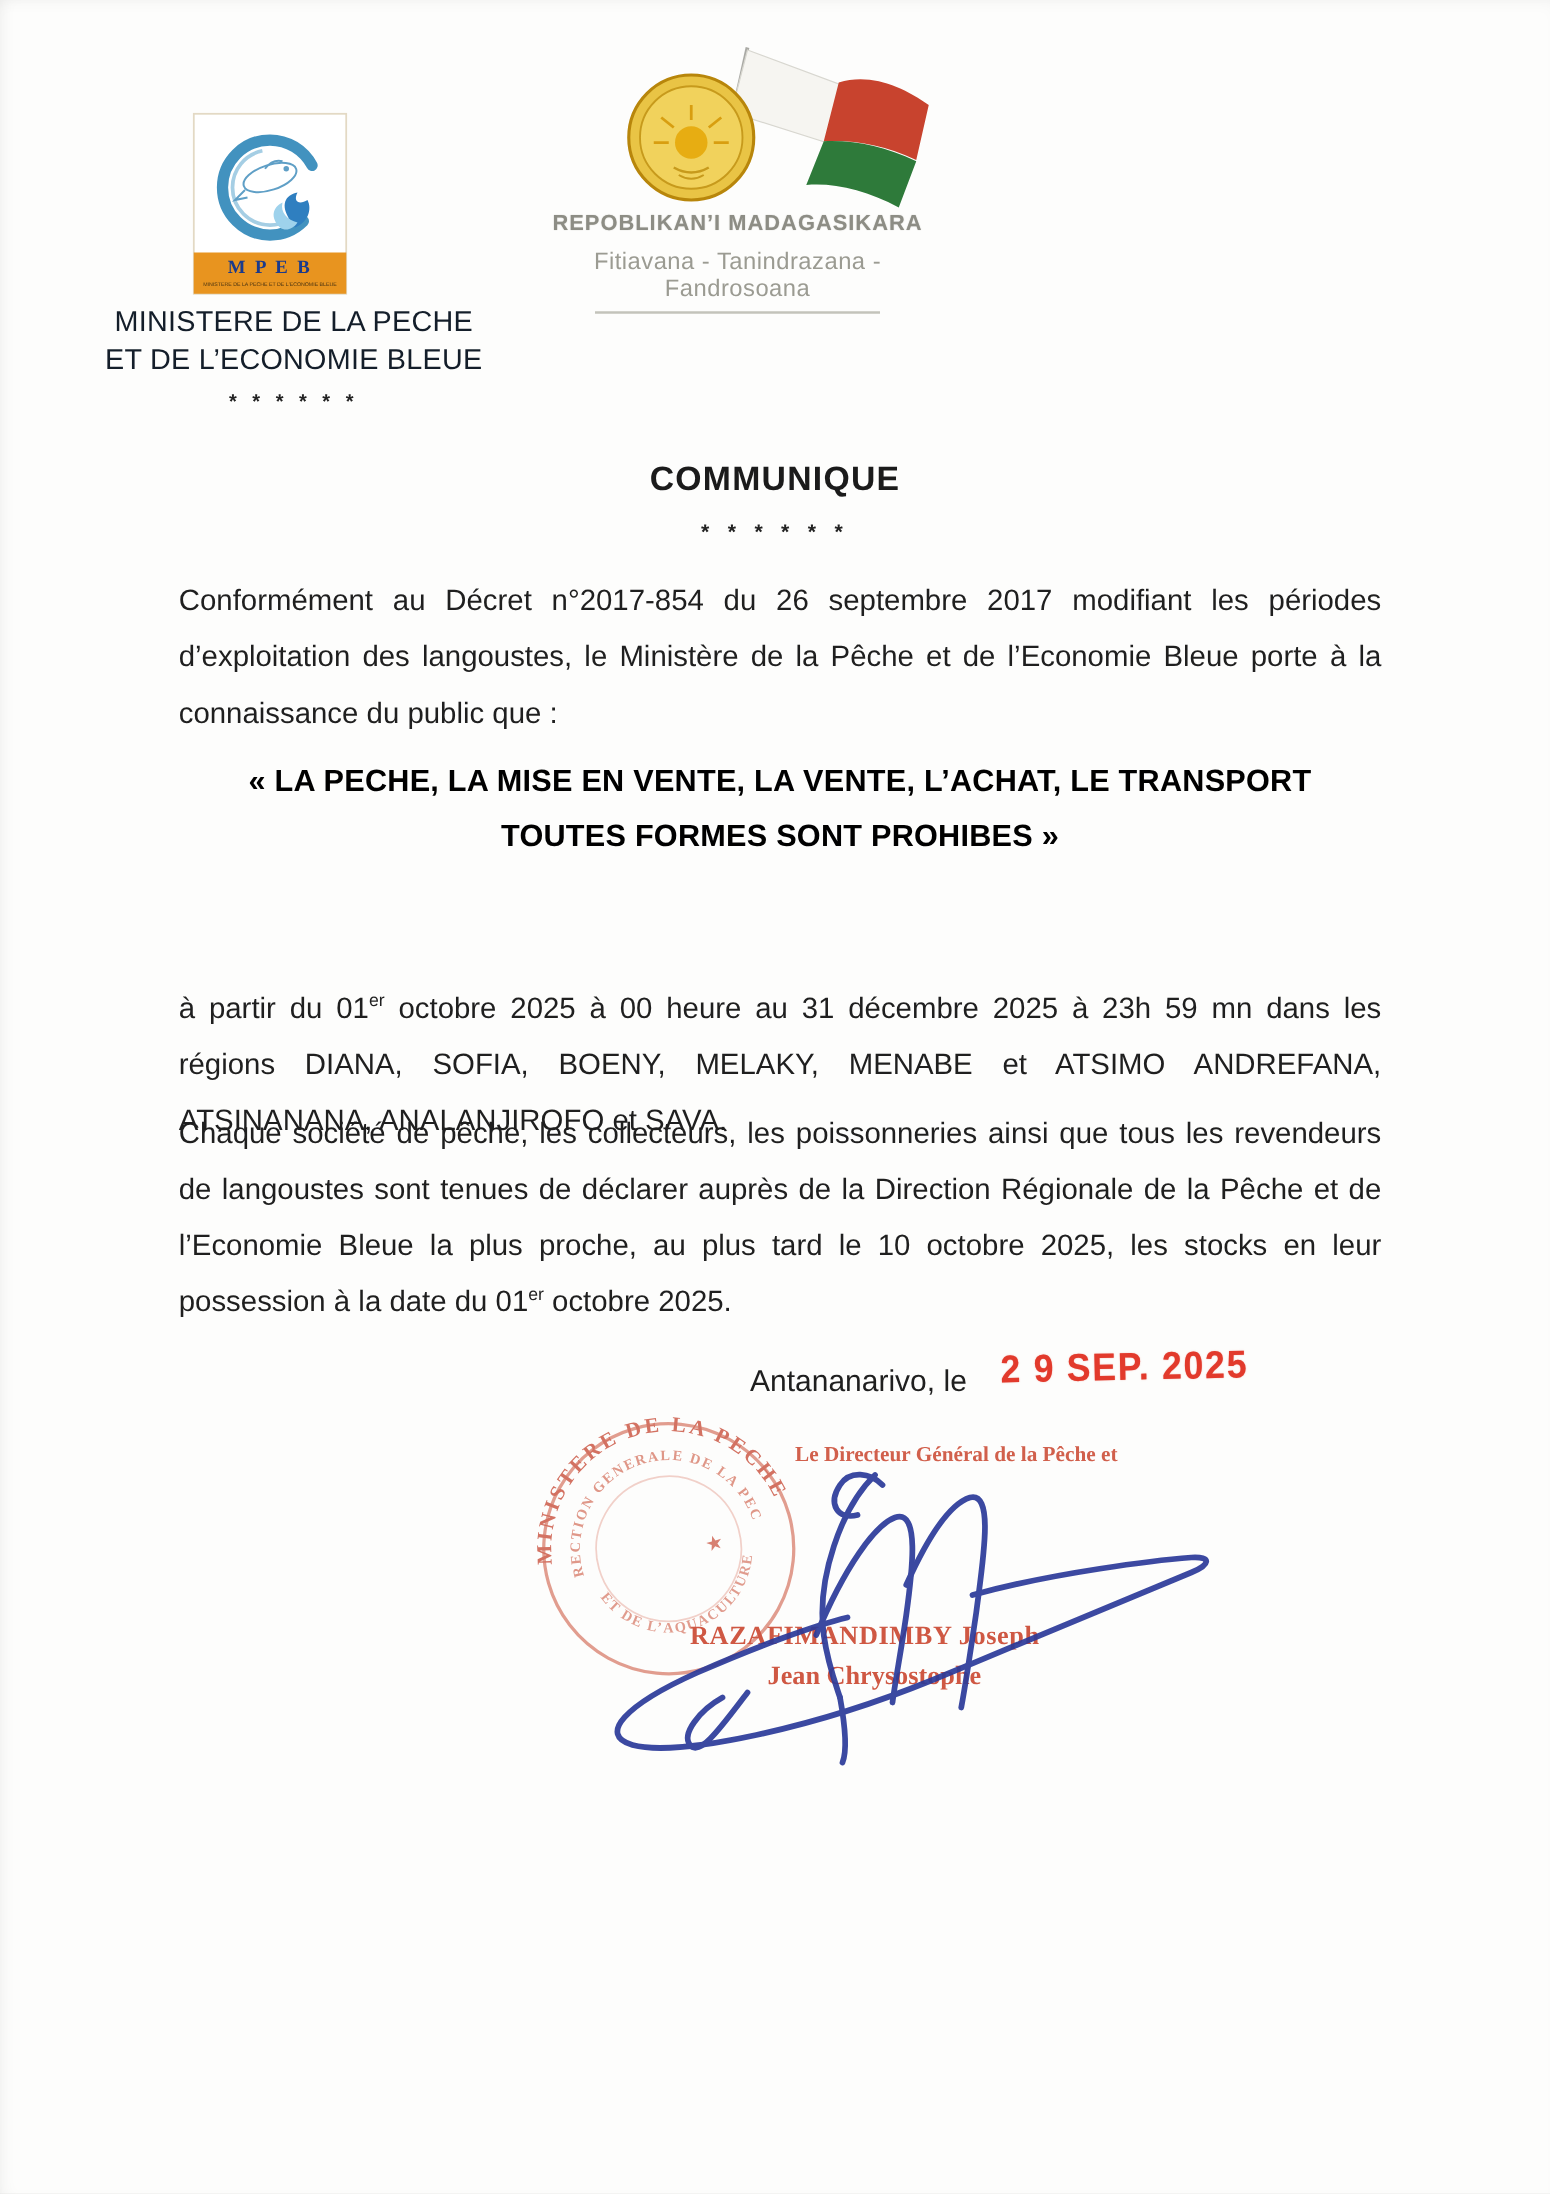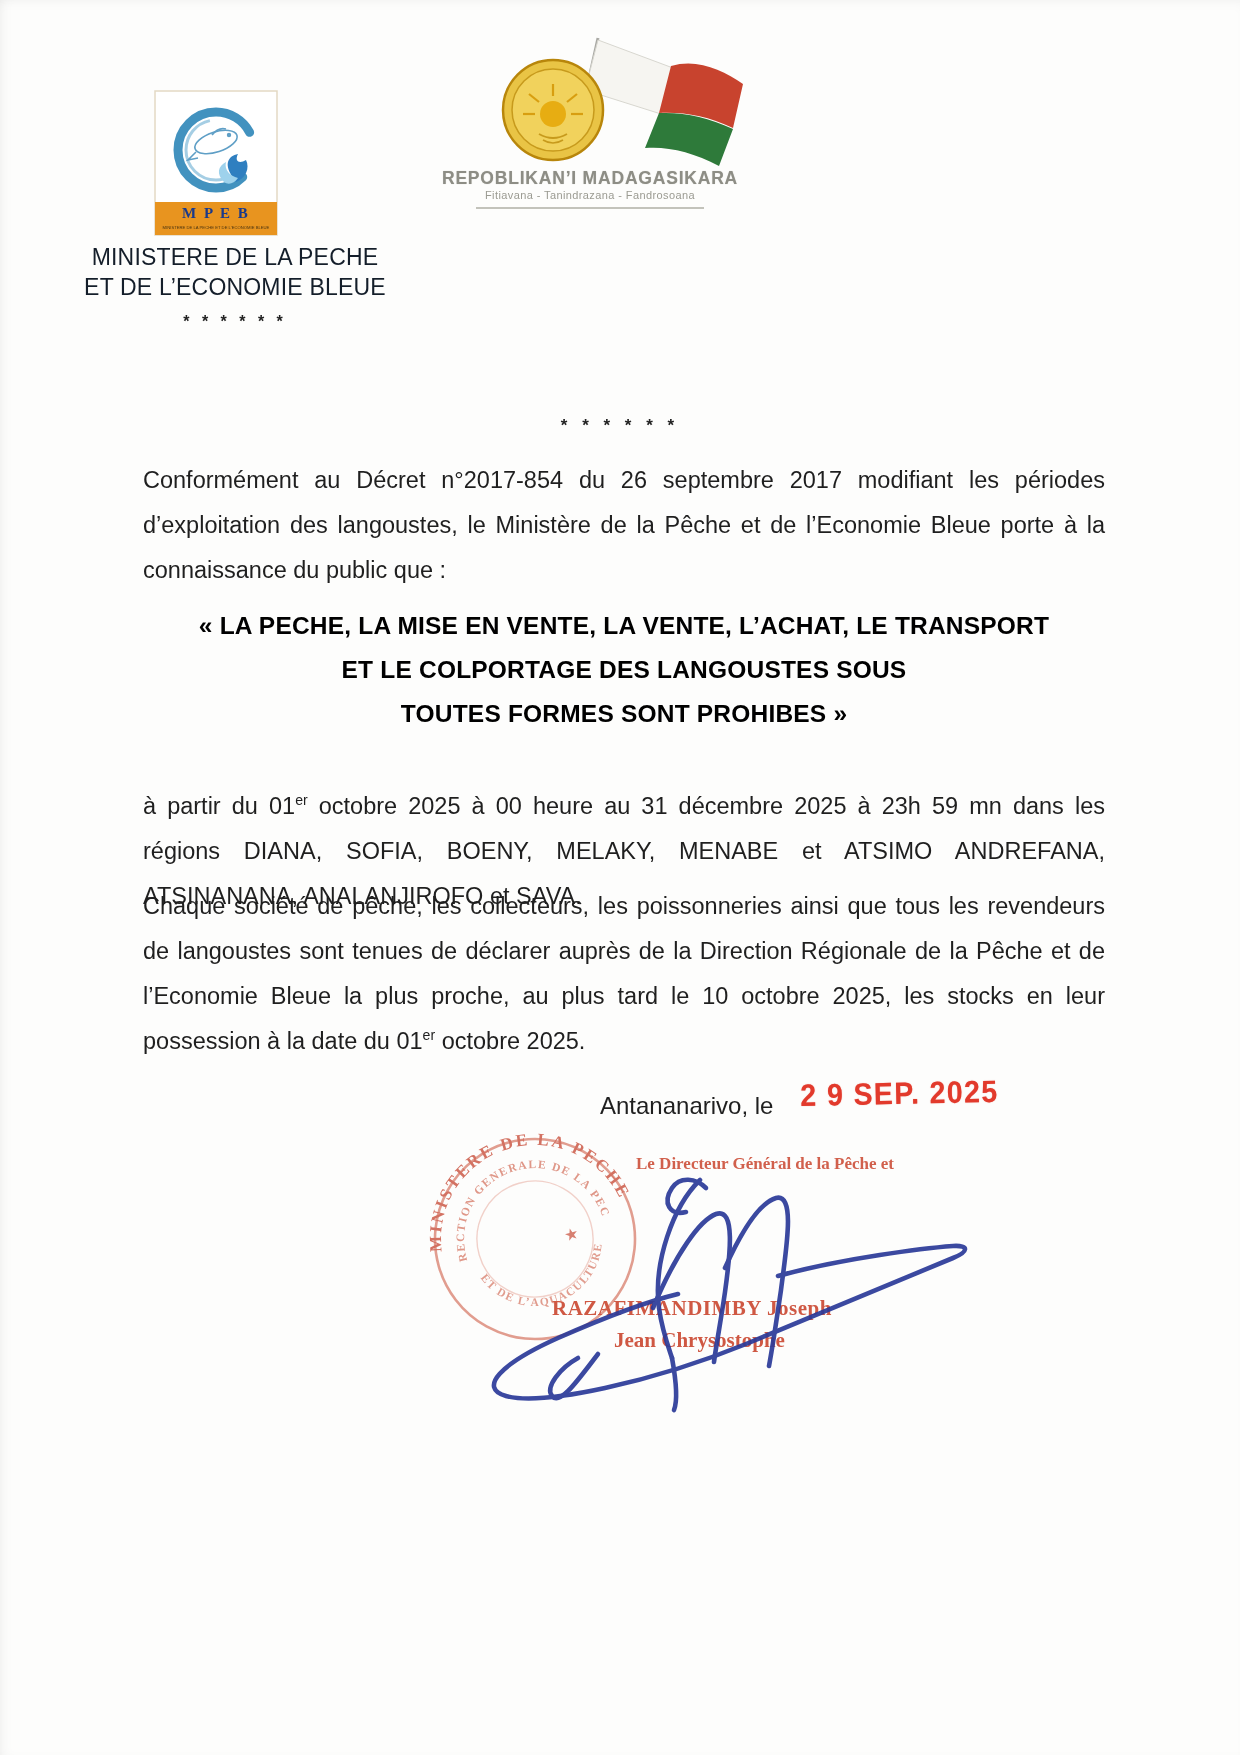--- a/index.html
+++ b/index.html
@@ -14,21 +14,21 @@
     box-shadow:inset 8px 0 14px -8px rgba(0,0,0,.07), inset 0 8px 14px -8px rgba(0,0,0,.05);
   }
   
   .mpeb-logo{position:absolute;left:154px;top:90px;width:104px;height:146px;}
   .ministry-block{position:absolute;left:80px;top:242px;width:310px;text-align:center;
     color:#141e2a;font-size:23px;line-height:30px;letter-spacing:.2px;}
   .ministry-stars{margin-top:5px;font-size:16px;font-weight:bold;letter-spacing:4px;color:#222;}
   .emblem-block{position:absolute;left:415px;top:34px;width:350px;text-align:center;}
   .emblem-name{margin-top:0;font-size:17.5px;font-weight:bold;color:#8d8d85;letter-spacing:.8px;
     text-shadow:0 0 1px #c7c7c0;}
-  .emblem-motto{margin-top:0;font-size:11px;color:#9b9b92;letter-spacing:.4px;}
+  .emblem-motto{margin-top:10px;font-size:19px;color:#9b9b92;letter-spacing:.4px;}
   .emblem-rule{width:228px;height:2px;background:#c3c3bb;margin:6px auto 0;}
   
   .doc-title{position:absolute;left:0;top:368px;width:1240px;text-align:center;
     font-size:27px;font-weight:bold;color:#1b1b1b;letter-spacing:1px;}
   .title-stars{position:absolute;left:0;top:416px;width:1240px;text-align:center;
     font-size:17px;font-weight:bold;letter-spacing:5px;color:#222;}
   
   .para{position:absolute;left:143px;width:962px;font-size:23.5px;line-height:45px;
     text-align:justify;color:#1f1f1f;}
   .p1{top:458px;}
@@ -105,27 +105,27 @@
     <div class="emblem-motto">Fitiavana - Tanindrazana - Fandrosoana</div>
     <div class="emblem-rule"></div>
   </div>
 
   <div class="ministry-block">
     <div>MINISTERE DE LA PECHE</div>
     <div>ET DE L’ECONOMIE BLEUE</div>
     <div class="ministry-stars">* * * * * *</div>
   </div>
 
+  <div class="doc-title">COMMUNIQUE</div>
   <div class="title-stars">* * * * * *</div>
 
   <div class="para p1">Conformément au Décret n°2017-854 du 26 septembre 2017 modifiant les périodes d’exploitation des langoustes, le Ministère de la Pêche et de l’Economie Bleue porte à la connaissance du public que :</div>
 
   <div class="proclamation">
     <div>« LA PECHE, LA MISE EN VENTE, LA VENTE, L’ACHAT, LE TRANSPORT</div>
-    <div>ET LE COLPORTAGE DES LANGOUSTES SOUS</div>
     <div>TOUTES FORMES SONT PROHIBES »</div>
   </div>
 
   <div class="para p2"><span>à partir du 01</span><sup>er</sup><span> octobre 2025 à 00 heure au 31 décembre 2025 à 23h 59 mn dans les régions DIANA, SOFIA, BOENY, MELAKY, MENABE et ATSIMO ANDREFANA, ATSINANANA, ANALANJIROFO et SAVA.</span></div>
 
   <div class="para p3"><span>Chaque société de pêche, les collecteurs, les poissonneries ainsi que tous les revendeurs de langoustes sont tenues de déclarer auprès de la Direction Régionale de la Pêche et de l’Economie Bleue la plus proche, au plus tard le 10 octobre 2025, les stocks en leur possession à la date du 01</span><sup>er</sup><span> octobre 2025.</span></div>
 
   <div class="dateline-place">Antananarivo, le</div>
   <div class="date-stamp">2 9 SEP. 2025</div>
 

